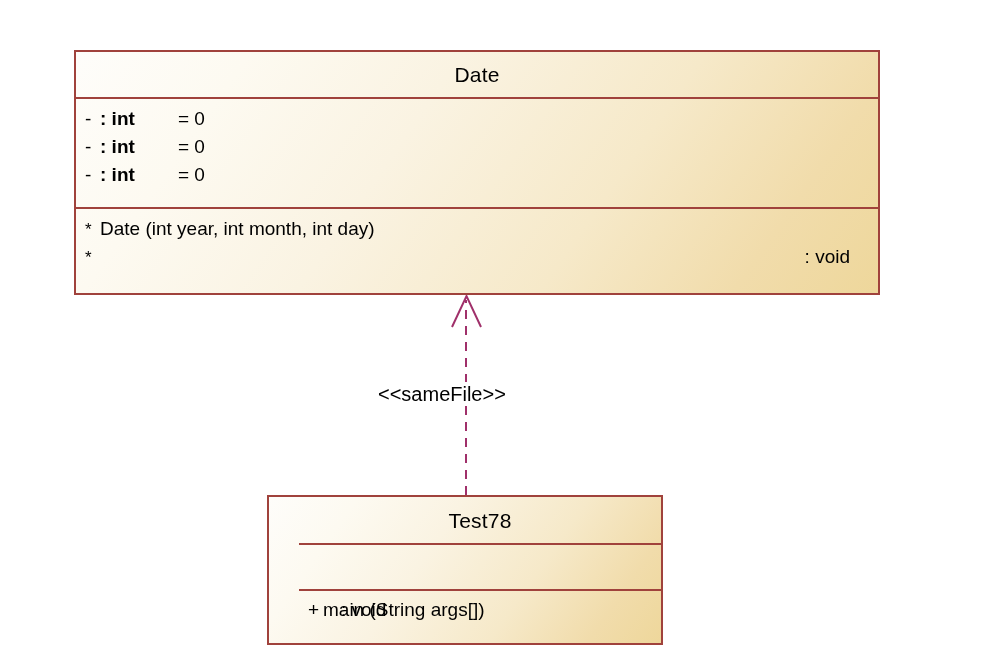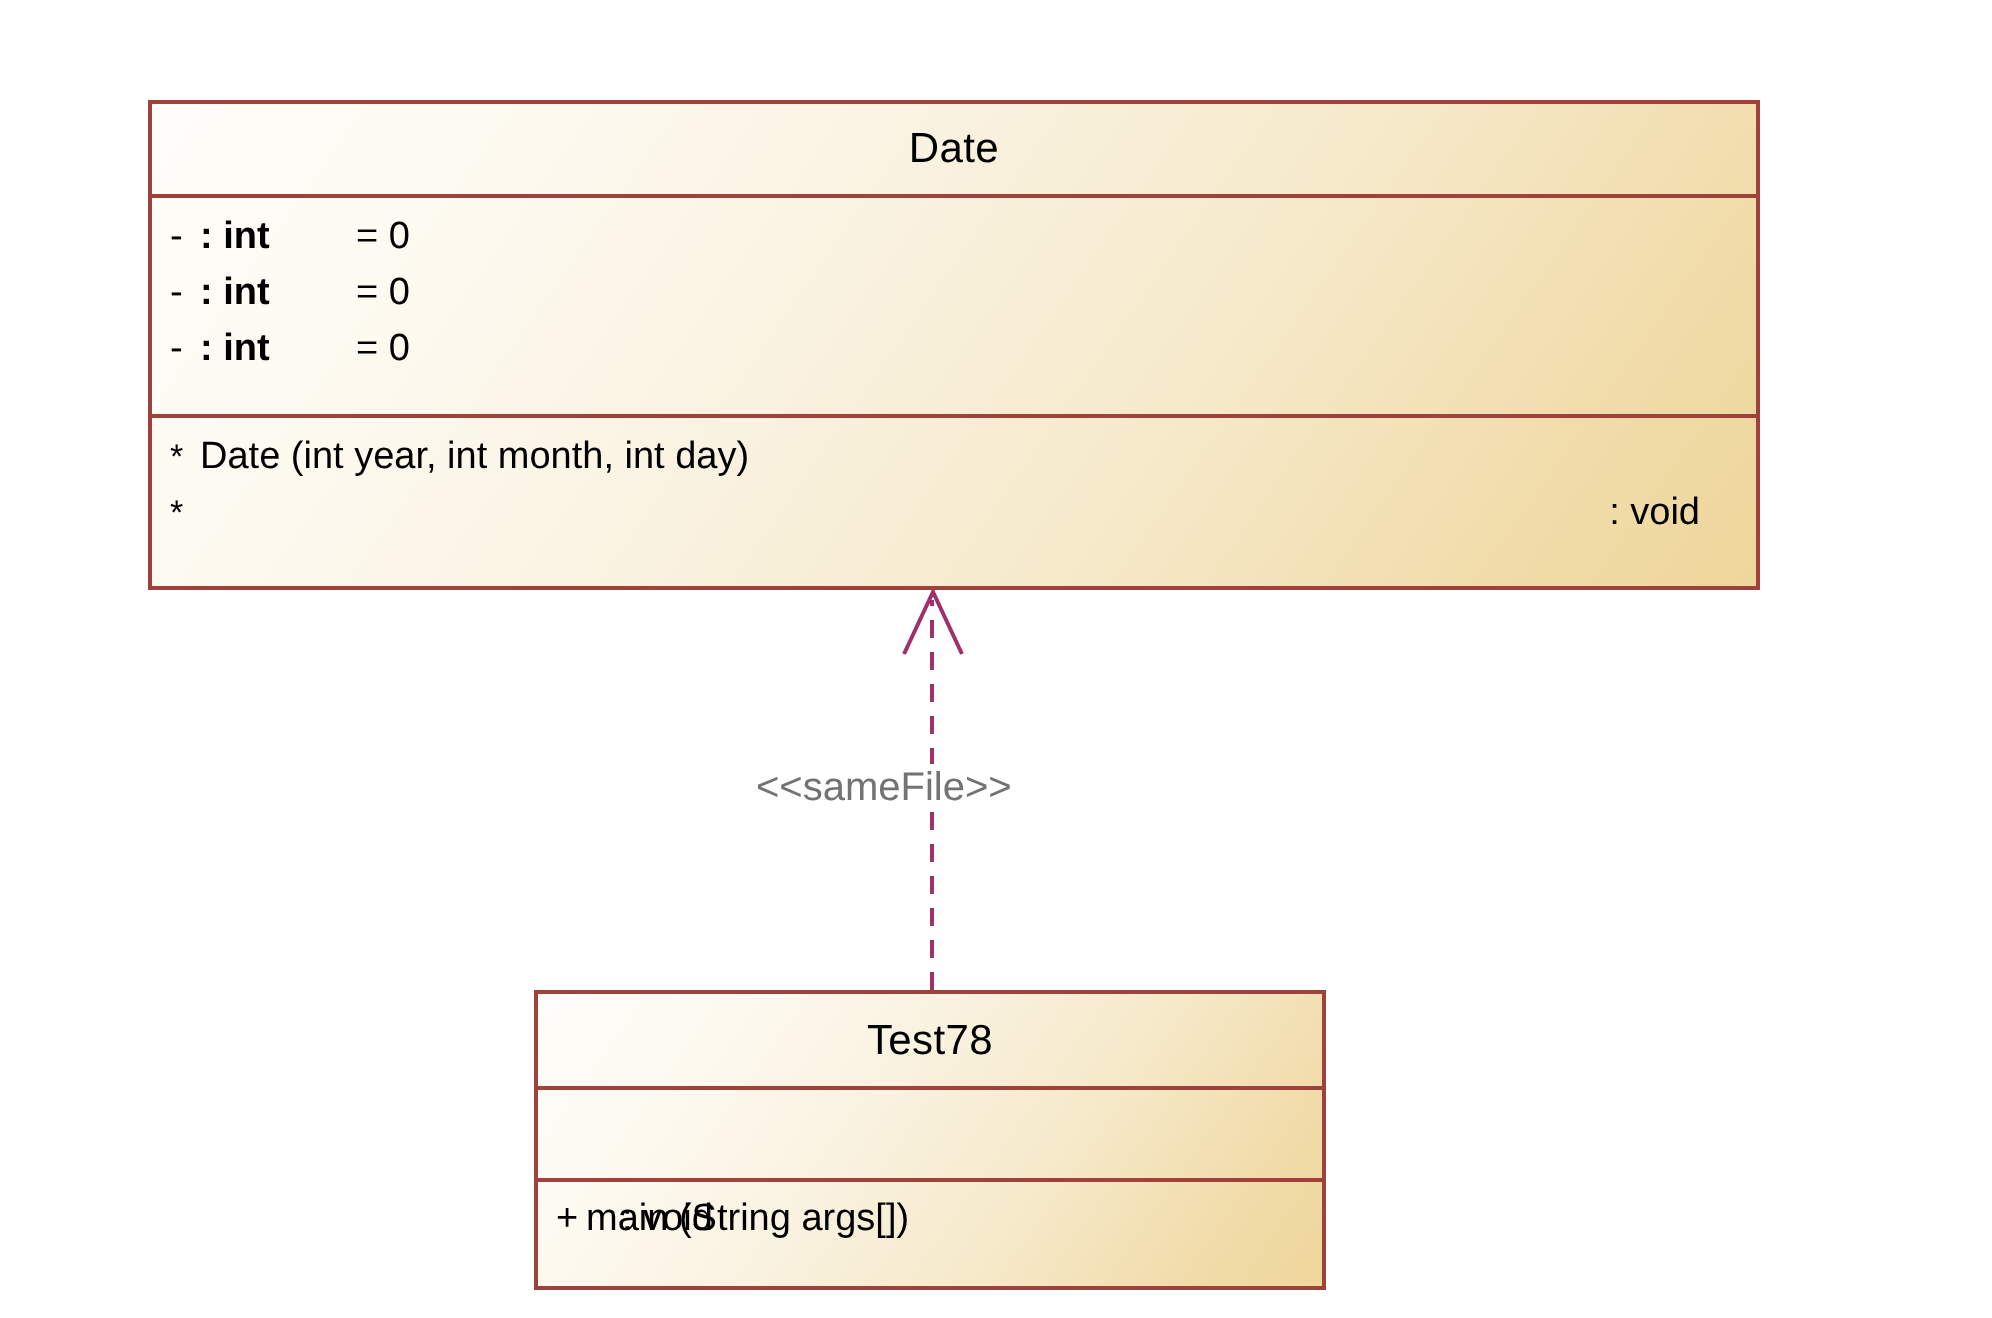--- a/index.html
+++ b/index.html
@@ -123,21 +123,21 @@
     left: 0;
     top: 0;
     width: 996px;
     height: 659px;
     pointer-events: none;
   }
   .connector-label {
     position: absolute;
     font-size: 20px;
     line-height: 1;
-    color: #737373;
+    color: #000000;
     white-space: nowrap;
     background: #ffffff;
     padding: 2px 6px;
   }
 </style>
 </head>
 <body>
 
 <div id="canvas">
 
@@ -186,21 +186,21 @@
       </div>
 
       <div class="feature-row">
         <span class="f-vis star">*</span>
         <span class="f-stereo"></span>
         <span class="f-return">: void</span>
       </div>
     </div>
   </div>
 
-  <div class="uml-class" id="class-test78" style="left:267px; top:495px; width:396px; height:150px;">
+  <div class="uml-class" id="class-test78" style="left:267px; top:495px; width:396px; height:150px;padding-left:30px;">
 
     <div class="uml-compartment cmp-name" style="height:46px;">
       <span class="class-name">Test78</span>
     </div>
 
     <div class="uml-compartment cmp-empty" style="height:46px;"></div>
 
     <div class="uml-compartment cmp-features" id="test-ops" style="height:43px; padding-top:5px;">
 
       <div class="feature-row">

